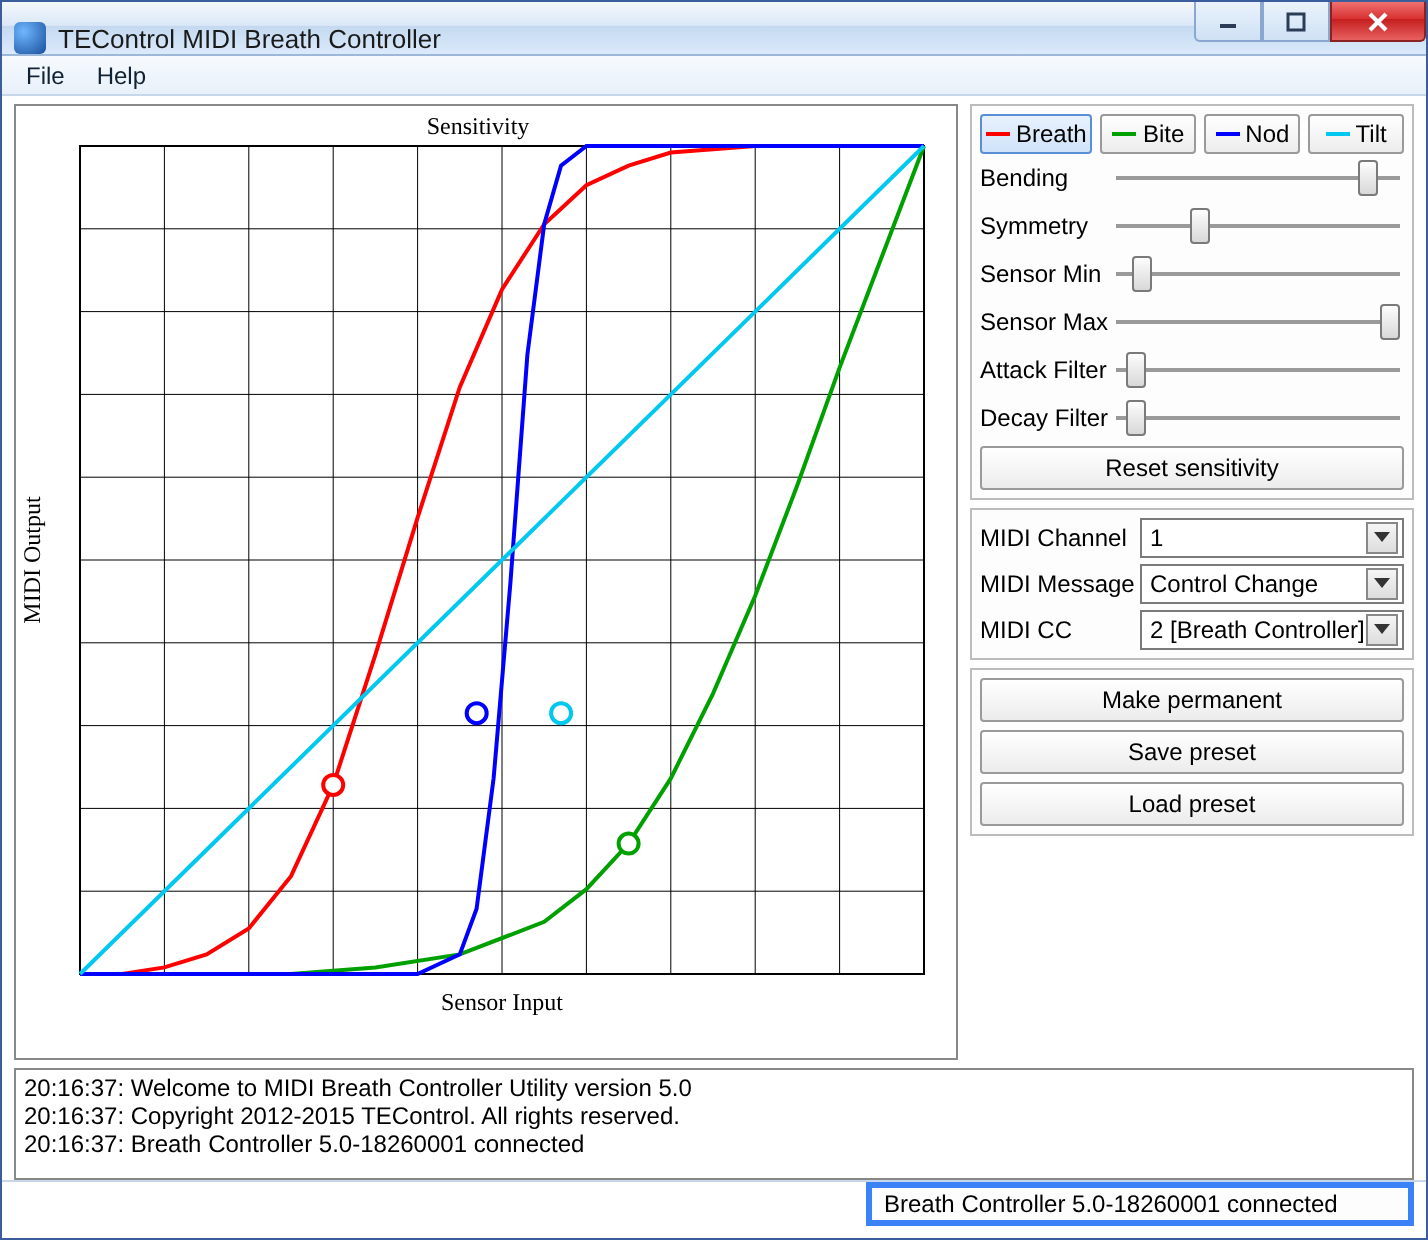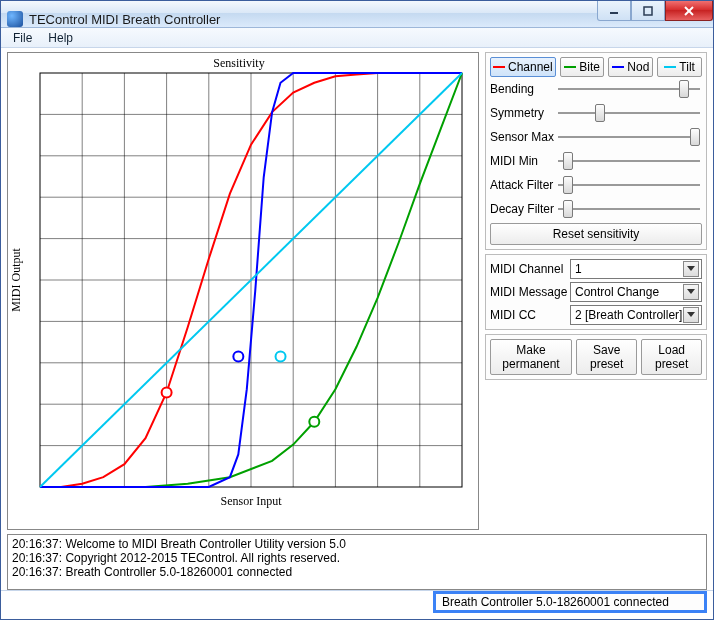--- a/index.html
+++ b/index.html
@@ -218,21 +218,21 @@
         </svg>
     </div>
   </div>
 
   <div class="right-pane">
 
     <div class="group">
       <div class="legend-row" id="legend-row">
           <div class="legend-btn active">
             <span class="legend-swatch" style="background: rgb(255, 0, 0);"></span>
-            <span>Channel</span>
+            <span>Breath</span>
           </div>
           <div class="legend-btn">
             <span class="legend-swatch" style="background: rgb(0, 160, 0);"></span>
             <span>Bite</span>
           </div>
           <div class="legend-btn">
             <span class="legend-swatch" style="background: rgb(0, 0, 255);"></span>
             <span>Nod</span>
           </div>
           <div class="legend-btn">
@@ -243,26 +243,26 @@
       <div id="sliders-container">
           <div class="slider-row">
             <label>Bending</label>
             <input type="range" min="0" max="100" value="92" style="">
           </div>
           <div class="slider-row">
             <label>Symmetry</label>
             <input type="range" min="0" max="100" value="28" style="">
           </div>
           <div class="slider-row">
+            <label>Sensor Min</label>
+            <input type="range" min="0" max="100" value="6" style="">
+          </div>
+          <div class="slider-row">
             <label>Sensor Max</label>
             <input type="range" min="0" max="100" value="100" style="">
-          </div>
-          <div class="slider-row">
-            <label>MIDI Min</label>
-            <input type="range" min="0" max="100" value="4" style="">
           </div>
           <div class="slider-row">
             <label>Attack Filter</label>
             <input type="range" min="0" max="100" value="4" style="">
           </div>
           <div class="slider-row">
             <label>Decay Filter</label>
             <input type="range" min="0" max="100" value="4" style="">
           </div>
         </div>
@@ -298,21 +298,21 @@
           <span>2   [Breath Controller]</span>
           <span class="arrow">
               <svg viewBox="0 0 8 6">
                 <polygon points="0,0 8,0 4,5" fill="#333"></polygon>
               </svg>
             </span>
         </div>
       </div>
     </div>
 
-    <div class="group" style="display:flex;flex-direction:row;gap:4px">
+    <div class="group" style="display:flex;flex-direction:column;gap:4px">
       <div class="btn">Make permanent</div>
       <div class="btn">Save preset</div>
       <div class="btn">Load preset</div>
     </div>
   </div>
 </div>
 
 <div class="log" id="log">
     <div>20:16:37: Welcome to MIDI Breath Controller Utility version 5.0</div>
     <div>20:16:37: Copyright 2012-2015 TEControl. All rights reserved.</div>

